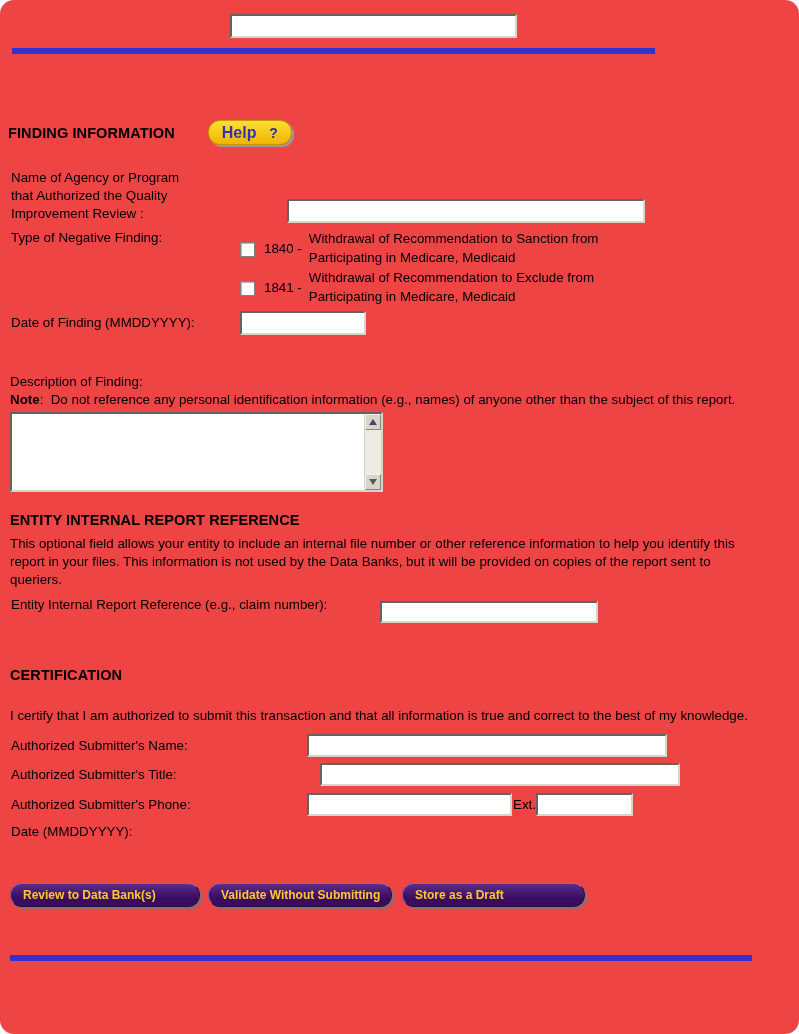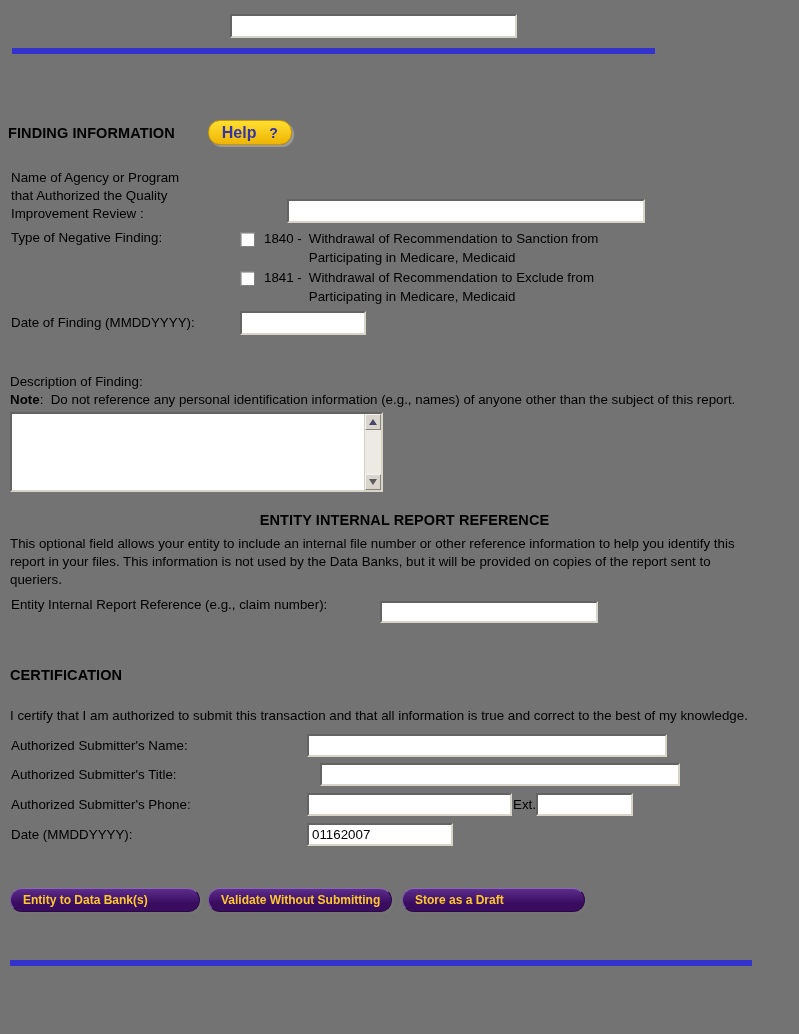--- a/index.html
+++ b/index.html
@@ -1,17 +1,17 @@
 <!DOCTYPE html>
 <html><head>
 <meta charset="utf-8">
 <style>
   html,body { margin:0; padding:0; background:#ffffff; }
   body { font-family:"Liberation Sans", sans-serif; font-size:10pt; color:#000; }
-  .page { position:relative; width:799px; height:1034px; overflow:hidden; background:#737373; }
+  .page { position:relative; width:799px; height:1034px; overflow:hidden; background:#ef4444;border-radius:14px; }
 
   
   .tb {
     box-sizing:border-box;
     background:#fff;
     border-style:solid;
     border-width:2px;
     border-color:#636363 #d8d4c8 #d8d4c8 #636363;
     font-family:"Liberation Sans", sans-serif;
     font-size:10pt;
@@ -43,21 +43,21 @@
   .help-q { color:#2B2BB4; font-weight:bold; font-size:14px; }
 
   .frow { display:flex; margin-left:11px; }
   .label-col { width:229px; line-height:18px; flex:none; }
   .label-col .narrow { width:190px; }
 
   #row-agency { margin-top:24px; align-items:flex-end;gap:47px; }
   #row-agency .tb { width:358px; }
 
   #row-type { margin-top:6px; }
-  .option { display:flex; line-height:19px; margin-bottom:1px; }
+  .option { display:flex; line-height:19px; margin-bottom:1px;align-items:center; }
   .cb {
     flex:none; width:13px; height:13px; margin:3px 9px 0 0;
     background:#fff; border:1px solid #828282;
     box-shadow:inset 1px 1px 0 rgba(0,0,0,0.28);
     cursor:pointer;
   }
   .opt-code { flex:none; margin-right:7px; }
   .opt-text { width:352px; }
 
   #row-datefinding { margin-top:4px; align-items:center; }
@@ -79,21 +79,21 @@
     box-sizing:border-box; width:16px; height:16px;
     background:#D9D5CD; border:1px solid;
     border-color:#f5f3ef #86867f #86867f #f5f3ef;
     display:flex; align-items:center; justify-content:center;
     cursor:pointer;
   }
   .sb-btn.down { position:absolute; bottom:0; left:0; }
   .tri-up { width:0; height:0; border-left:4px solid transparent; border-right:4px solid transparent; border-bottom:6px solid #46466a; }
   .tri-down { width:0; height:0; border-left:4px solid transparent; border-right:4px solid transparent; border-top:6px solid #5a5a5a; }
 
-  #entity-heading { margin:20px 0 0 10px;text-align:center; }
+  #entity-heading { margin:20px 0 0 10px; }
   #entity-para { margin:7px 0 0 10px; width:735px; line-height:18px; }
   #row-entityref { margin-top:7px; }
   #row-entityref .label-col { width:369px; }
   #row-entityref .tb { width:218px; height:22px; margin-top:5px; }
 
   #cert-heading { margin:44px 0 0 10px; }
   #cert-statement { margin:24px 0 0 10px; width:778px; line-height:18px; }
   .cert-row { align-items:center; }
   .cert-row .label-col { width:296px; }
   #row-name  { margin-top:9px; }
@@ -207,24 +207,23 @@
 
   <div id="row-phone" class="frow cert-row">
     <div class="label-col">Authorized Submitter's Phone:</div>
     <input id="phone-input" class="tb small" type="text" value="" style="">
     <span id="ext-label">Ext.</span>
     <input id="ext-input" class="tb small" type="text" value="" style="">
   </div>
 
   <div id="row-certdate" class="frow cert-row">
     <div class="label-col">Date (MMDDYYYY):</div>
-    <input class="tb small" type="text" value="01162007" style="">
   </div>
 
   <div id="buttons-row">
-    <button id="btn-submit" class="pbtn">Entity to Data Bank(s)</button>
+    <button id="btn-submit" class="pbtn">Review to Data Bank(s)</button>
     <button id="btn-validate" class="pbtn">Validate Without Submitting</button>
     <button id="btn-draft" class="pbtn">Store as a Draft</button>
   </div>
 
   <div id="rule-bottom" class="rule"></div>
 
 </div>
 
 </body></html>

